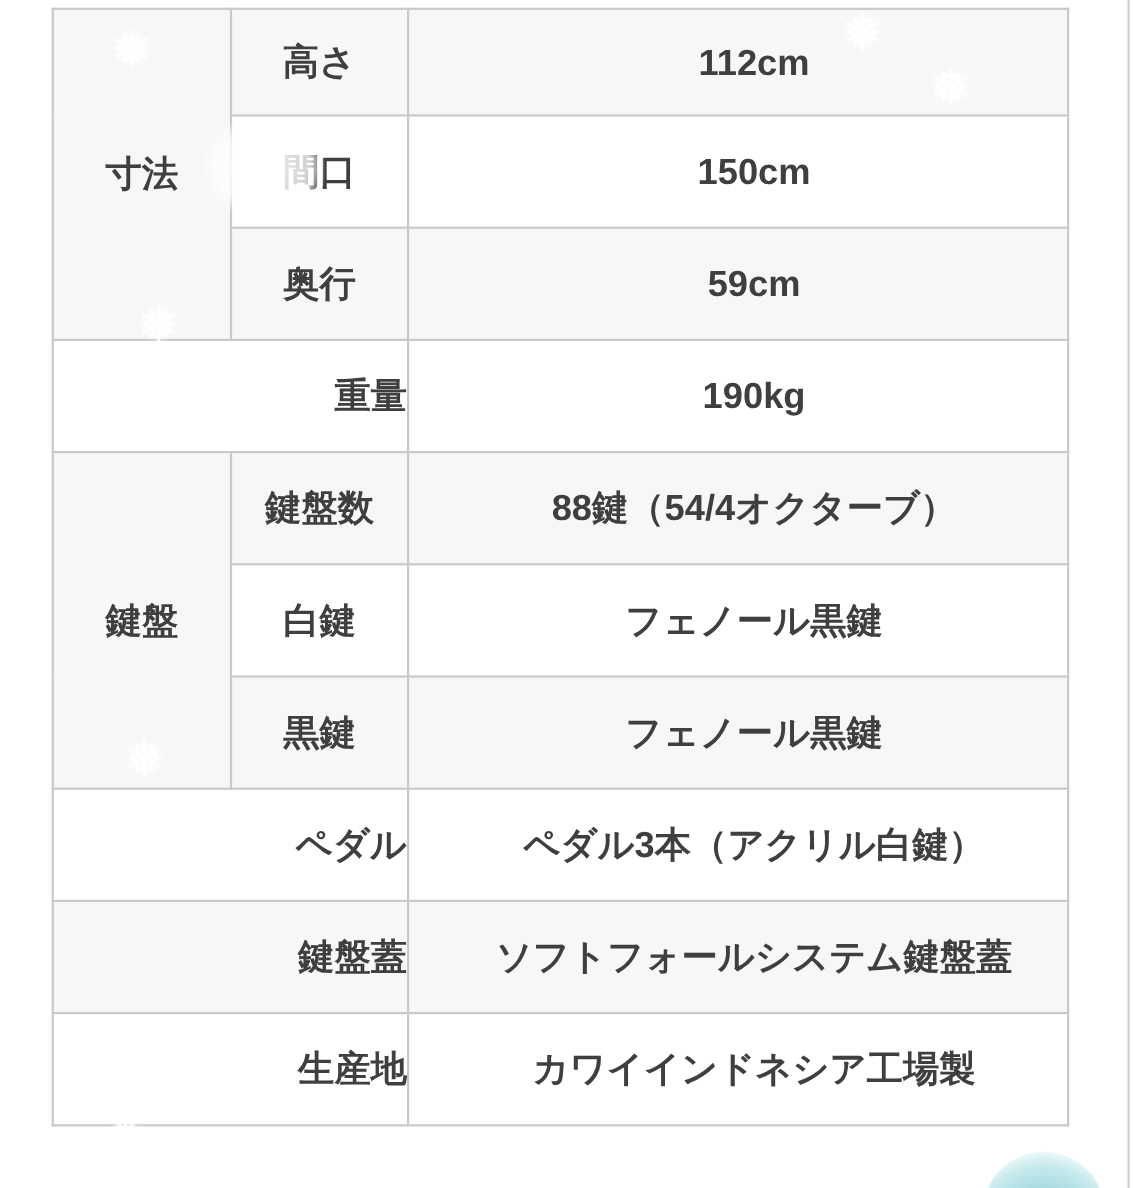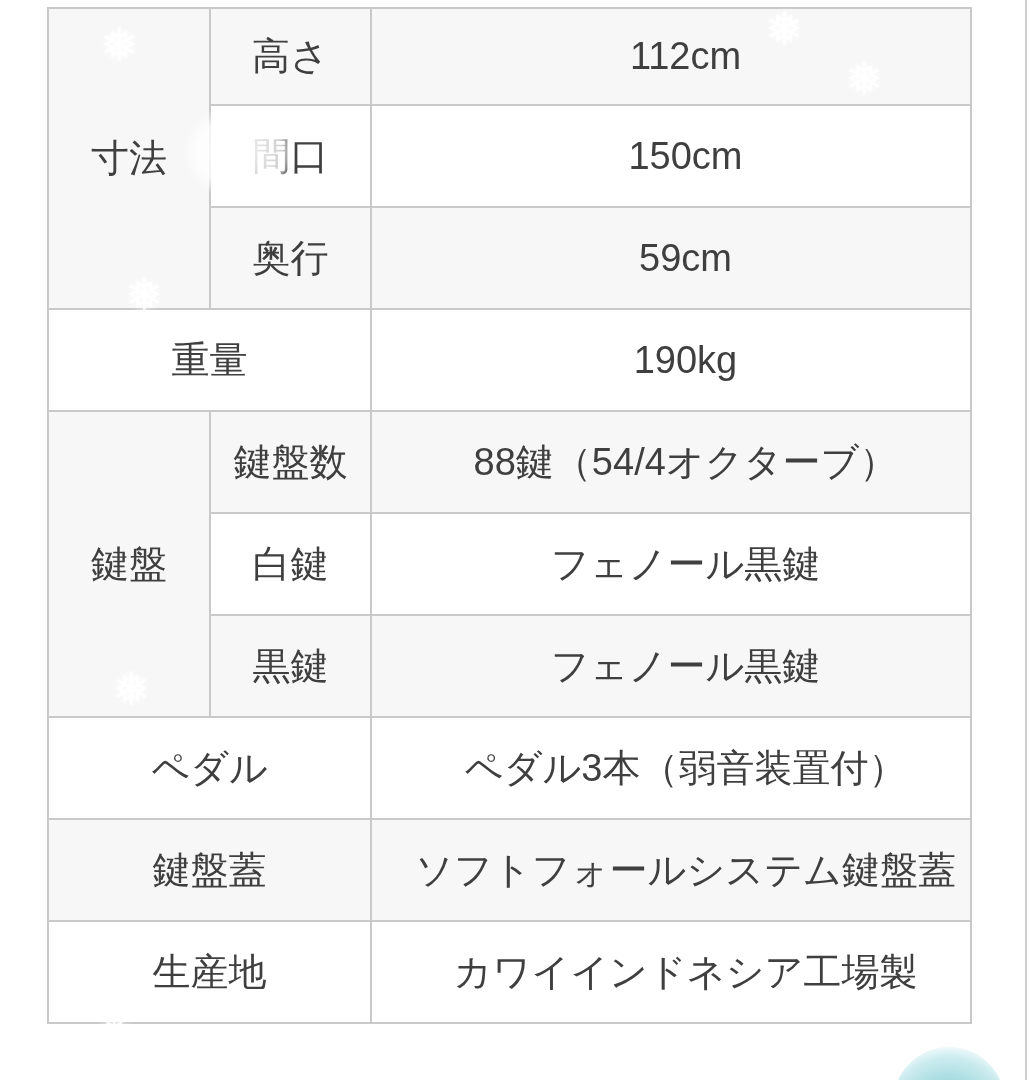--- a/index.html
+++ b/index.html
@@ -23,36 +23,36 @@
     position:absolute;
     left:47px;
     top:7px;
     width:923px;
     border-collapse:collapse;
     table-layout:fixed;
   }
   .spec-table th,
   .spec-table td{
     border:2px solid var(--border);
-    font-weight:normal;
-    font-size:38px;
+    font-weight:bold;
+    font-size:33px;
     color:var(--text);
     vertical-align:middle;
     background-clip:padding-box;
   }
   .spec-table tr{height:102px;}
   .spec-table tr.first{height:97px;}
   
   .spec-table tbody tr:nth-child(odd){background:var(--stripe);}
   .spec-table tbody tr:nth-child(even){background:#ffffff;}
   th.group{
     background:var(--stripe);
   }
   th.single{
-    text-align:center;
+    text-align:right;
     background:transparent;
   }
   th.sub{
     text-align:center;
   }
   td.value{
     text-align:center;
     padding-left:29px;
   }
   
@@ -126,21 +126,21 @@
       <tr>
         <th class="sub">白鍵</th>
         <td class="value">フェノール黒鍵</td>
       </tr>
       <tr>
         <th class="sub">黒鍵</th>
         <td class="value">フェノール黒鍵</td>
       </tr>
       <tr>
         <th colspan="2" class="single">ペダル</th>
-        <td class="value">ペダル3本（弱音装置付）</td>
+        <td class="value">ペダル3本（アクリル白鍵）</td>
       </tr>
       <tr>
         <th colspan="2" class="single">鍵盤蓋</th>
         <td class="value">ソフトフォールシステム鍵盤蓋</td>
       </tr>
       <tr>
         <th colspan="2" class="single">生産地</th>
         <td class="value">カワイインドネシア工場製</td>
       </tr>
     </tbody>

